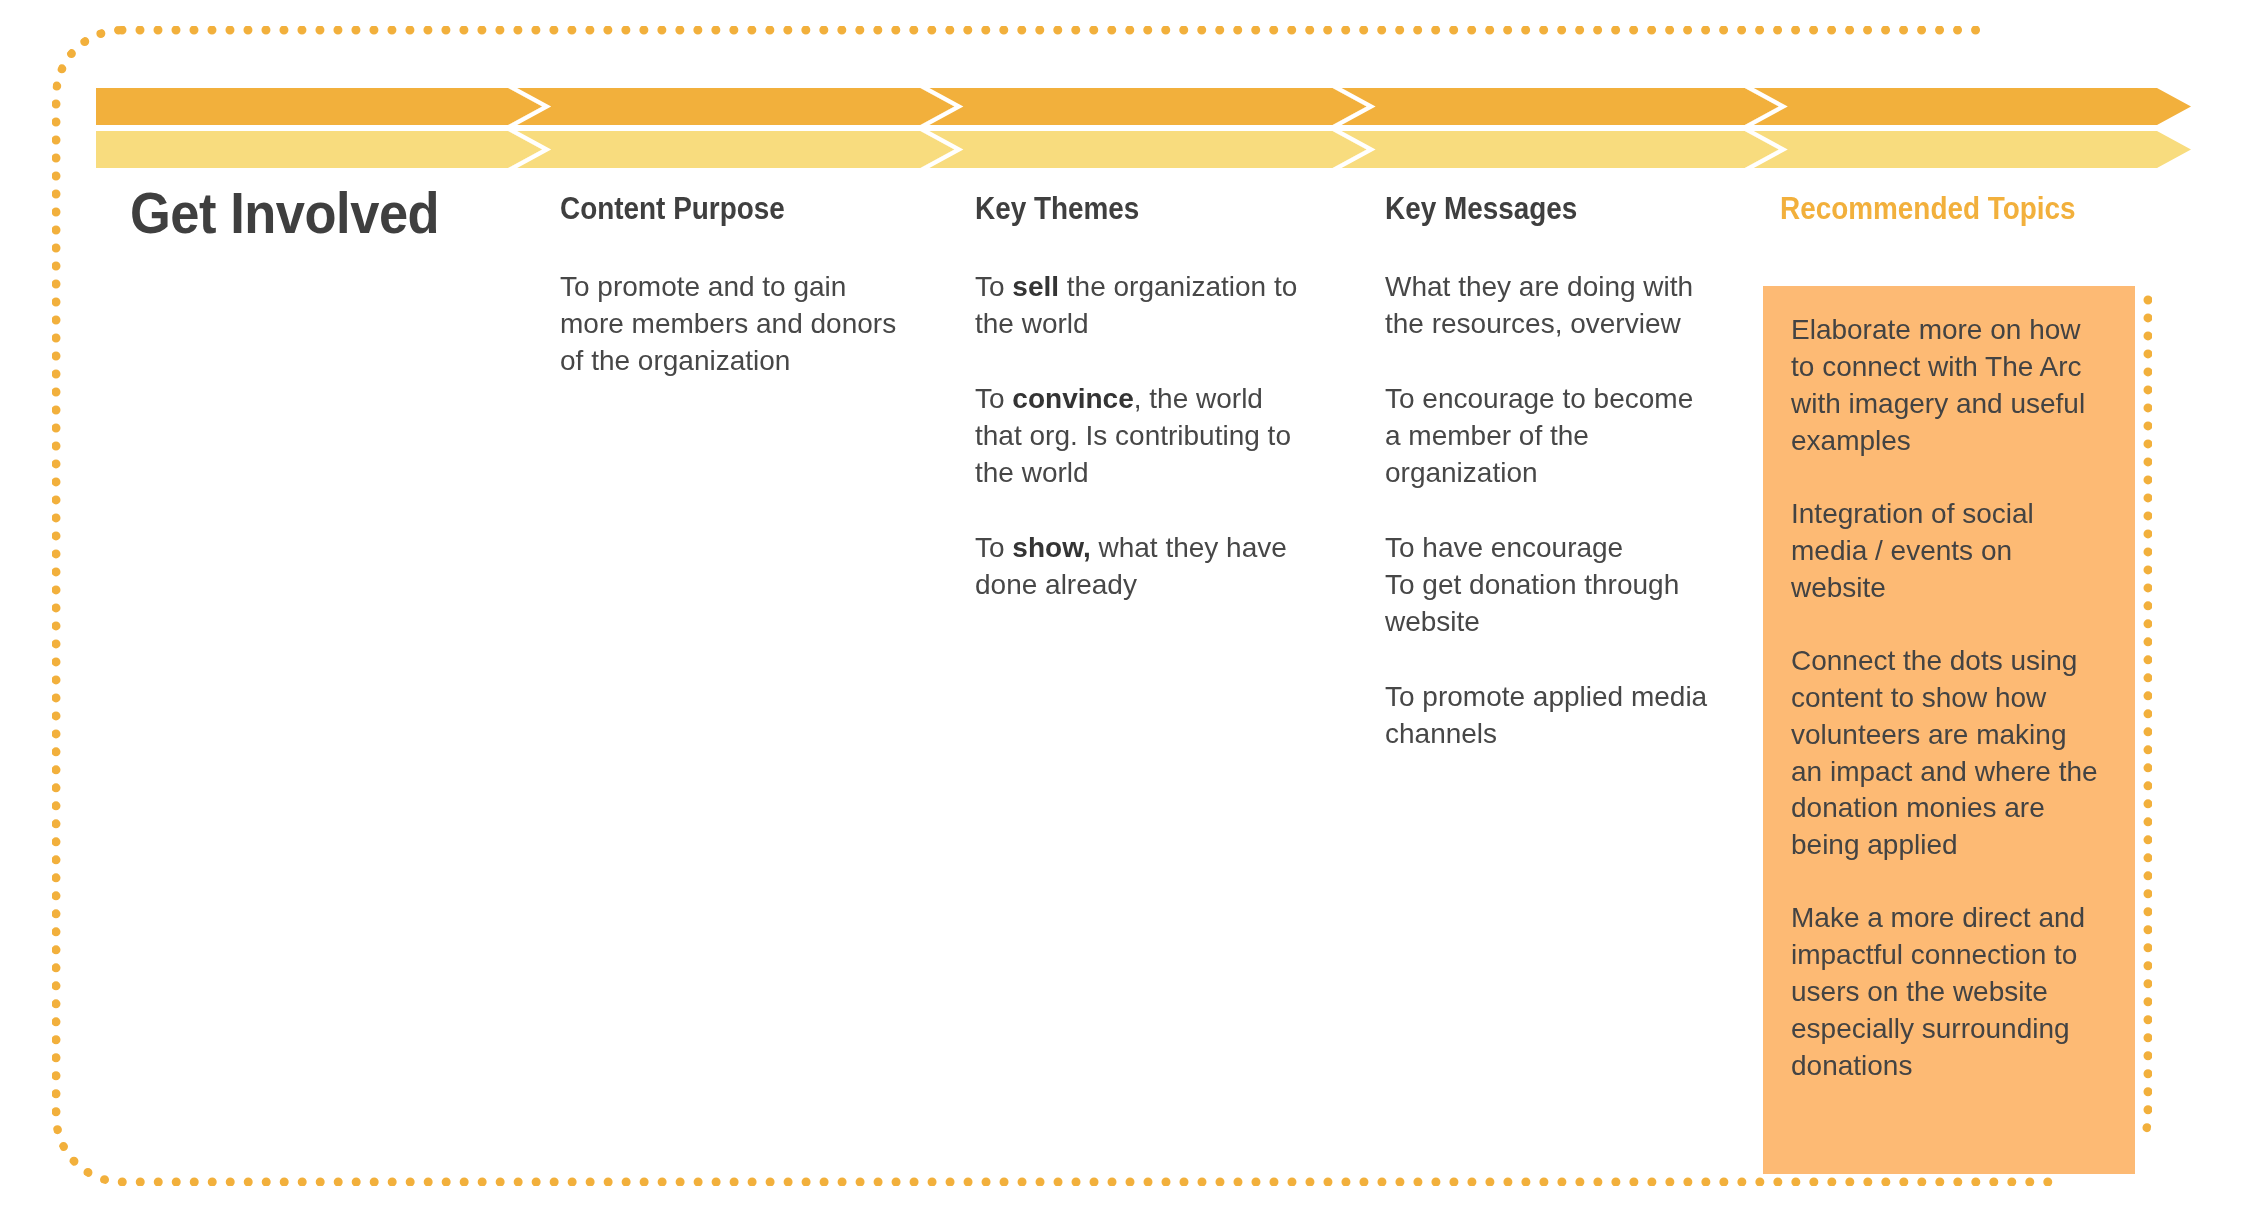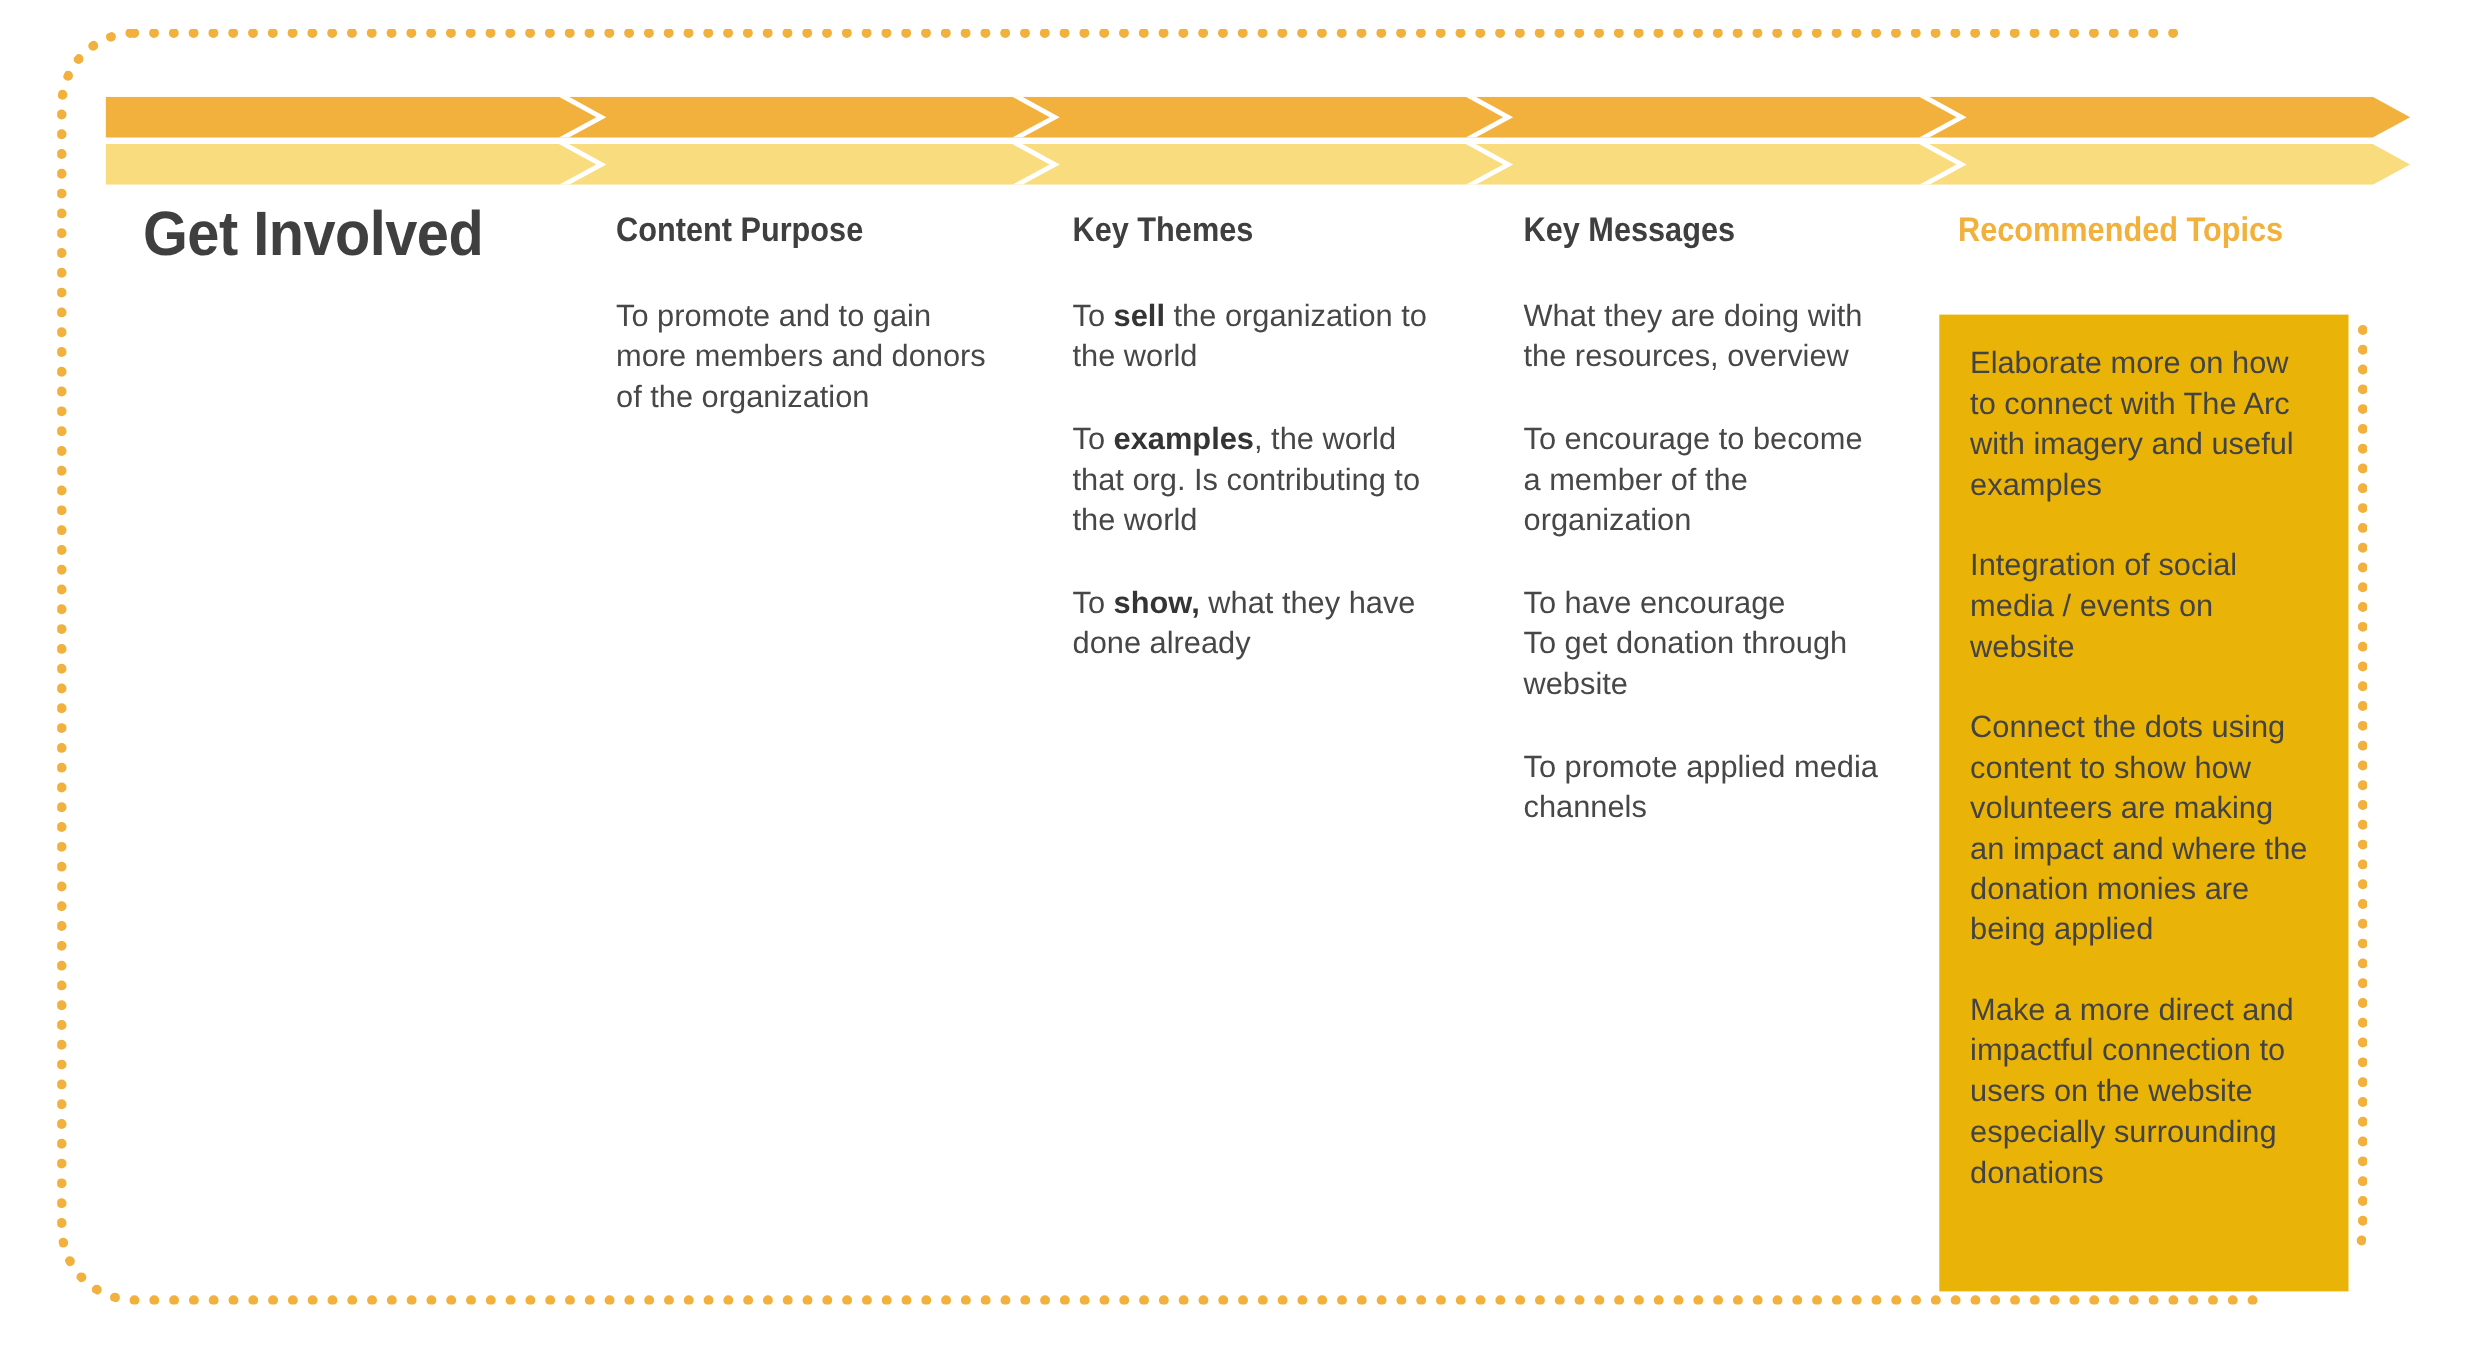--- a/index.html
+++ b/index.html
@@ -114,21 +114,21 @@
   .para b { font-weight: bold; color: #343434; }
   .para.tight { margin-bottom: 0; }
 
   
   #topics-panel {
     position: absolute;
     left: 1763px;
     top: 286px;
     width: 372px;
     height: 888px;
-    background: #eab308;
+    background: #fdba74;
   }
   #topics-panel-inner {
     padding: 26px 30px 0 28px;
   }
   #topics-panel .para {
     color: #434343;
     margin-bottom: 36px;
   }
 </style>
 </head>
@@ -175,21 +175,21 @@
     <h2 class="col-header">Content Purpose</h2>
     <div class="col-body">
         <p class="para"><span>To promote and to gain more members and donors of the organization</span></p>
       </div>
   </div>
 
   <div class="col" id="col-themes">
     <h2 class="col-header">Key Themes</h2>
     <div class="col-body">
         <p class="para"><span>To </span><b>sell</b><span> the organization to the world</span></p>
-        <p class="para"><span>To </span><b>examples</b><span>, the world that org. Is contributing to the world</span></p>
+        <p class="para"><span>To </span><b>convince</b><span>, the world that org. Is contributing to the world</span></p>
         <p class="para"><span>To </span><b>show,</b><span> what they have done already</span></p>
       </div>
   </div>
 
   <div class="col" id="col-messages">
     <h2 class="col-header">Key Messages</h2>
     <div class="col-body">
         <p class="para"><span>What they are doing with the resources, overview</span></p>
         <p class="para"><span>To encourage to become a member of the organization</span></p>
         <p class="para tight"><span>To have encourage</span></p>

